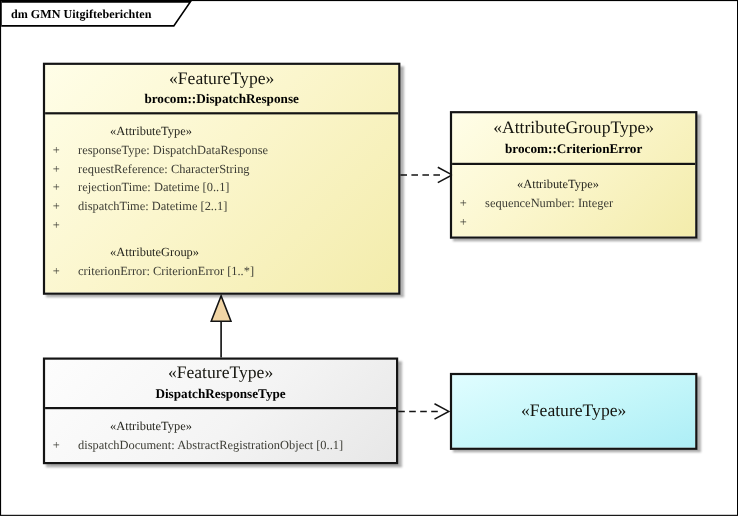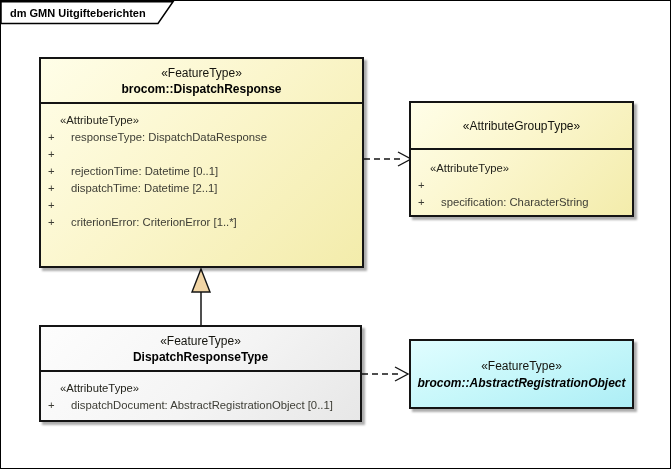--- a/index.html
+++ b/index.html
@@ -2,21 +2,21 @@
 <html><head>
 <meta charset="utf-8">
 <style>
   html, body { margin: 0; padding: 0; background: #fff; }
   .canvas {
     position: relative;
     width: 671px; height: 469px;
     background: #ffffff;
     border: 1px solid #000;
     box-sizing: border-box;
-    font-family: Liberation Sans, sans-serif;
+    font-family: Liberation Serif, serif;
     overflow: hidden;
   }
   
   .frame-tab-svg { position: absolute; left: 0; top: 0; }
   .frame-title {
     position: absolute; left: 9px; top: 4px; width: 150px; height: 16px;
     font-size: 11px; font-weight: bold; color: #000; line-height: 16px;
     white-space: nowrap;
   }
   
@@ -28,25 +28,25 @@
   }
   .yellow { background: linear-gradient(135deg, #fffee8 0%, #fbf6cd 45%, #f3ecab 100%); }
   .gray   { background: linear-gradient(135deg, #fdfdfd 0%, #f4f4f4 55%, #e7e7e7 100%); }
   .cyan   { background: linear-gradient(160deg, #e0fdff 0%, #c6f7fa 50%, #adeef6 100%); }
   .hdr {
     border-bottom: 2px solid #141414;
     display: flex; flex-direction: column;
     align-items: center; justify-content: center;
     gap: 2px; box-sizing: border-box;
   }
-  .stereo { font-size: 12px; color: #15150f; white-space: nowrap; }
+  .stereo { font-size: 16px; color: #15150f; white-space: nowrap; }
   .cname  { font-size: 12px; font-weight: bold; color: #000; white-space: nowrap; }
   .italic { font-style: italic; }
   .body { padding-top: 8px; font-size: 11.3px; color: #3d3d35; }
-  .sec-label { padding-left: 19px; line-height: 17px; white-space: nowrap; color: #25251e; }
+  .sec-label { padding-left: 19px; line-height: 17px; white-space: nowrap; color: #25251e; margin-left: 40px; }
   .sec-gap { margin-top: 8px; }
   .row { display: flex; line-height: 17px; padding-left: 5px; white-space: nowrap; }
   .vis { flex: 0 0 23px; text-align: left; padding-left: 2px; }
   
   .connectors { position: absolute; left: 0; top: 0; pointer-events: none; }
 </style>
 </head>
 <body>
 
 <div class="canvas">
@@ -74,67 +74,69 @@
       <div class="cname">brocom::DispatchResponse</div>
     </div>
     <div class="body">
       <div class="sec-label">«AttributeType»</div>
       <div class="row">
           <span class="vis">+</span>
           <span>responseType: DispatchDataResponse</span>
         </div>
       <div class="row">
           <span class="vis">+</span>
+          <span>requestReference: CharacterString</span>
         </div>
       <div class="row">
           <span class="vis">+</span>
           <span>rejectionTime: Datetime [0..1]</span>
         </div>
       <div class="row">
           <span class="vis">+</span>
           <span>dispatchTime: Datetime [2..1]</span>
         </div>
       <div class="row">
           <span class="vis">+</span>
         </div>
+      <div class="sec-label sec-gap">«AttributeGroup»</div>
       <div class="row">
           <span class="vis">+</span>
           <span>criterionError: CriterionError [1..*]</span>
         </div>
     </div>
   </div>
 
   <div class="uml-box yellow" style="left:408px; top:100px; width:225px; height:116px;">
     <div class="hdr" style="height:47px;">
       <div class="stereo">«AttributeGroupType»</div>
+      <div class="cname">brocom::CriterionError</div>
     </div>
     <div class="body" style="padding-top:10px;">
       <div class="sec-label">«AttributeType»</div>
       <div class="row">
           <span class="vis">+</span>
+          <span>sequenceNumber: Integer</span>
         </div>
       <div class="row">
           <span class="vis">+</span>
-          <span>specification: CharacterString</span>
         </div>
     </div>
   </div>
 
   <div class="uml-box gray" style="left:38px; top:324px; width:323px; height:97px;">
     <div class="hdr" style="height:45px;">
       <div class="stereo">«FeatureType»</div>
       <div class="cname">DispatchResponseType</div>
     </div>
     <div class="body">
       <div class="sec-label">«AttributeType»</div>
       <div class="row">
           <span class="vis">+</span>
           <span>dispatchDocument: AbstractRegistrationObject [0..1]</span>
         </div>
     </div>
   </div>
 
   <div class="uml-box cyan" style="left:408px; top:338px; width:225px; height:70px; display:flex; flex-direction:column; align-items:center; justify-content:center; gap:3px;">
     <div class="stereo">«FeatureType»</div>
-    <div class="cname italic">brocom::AbstractRegistrationObject</div>
   </div>
 
 </div>
 
 </body></html>

